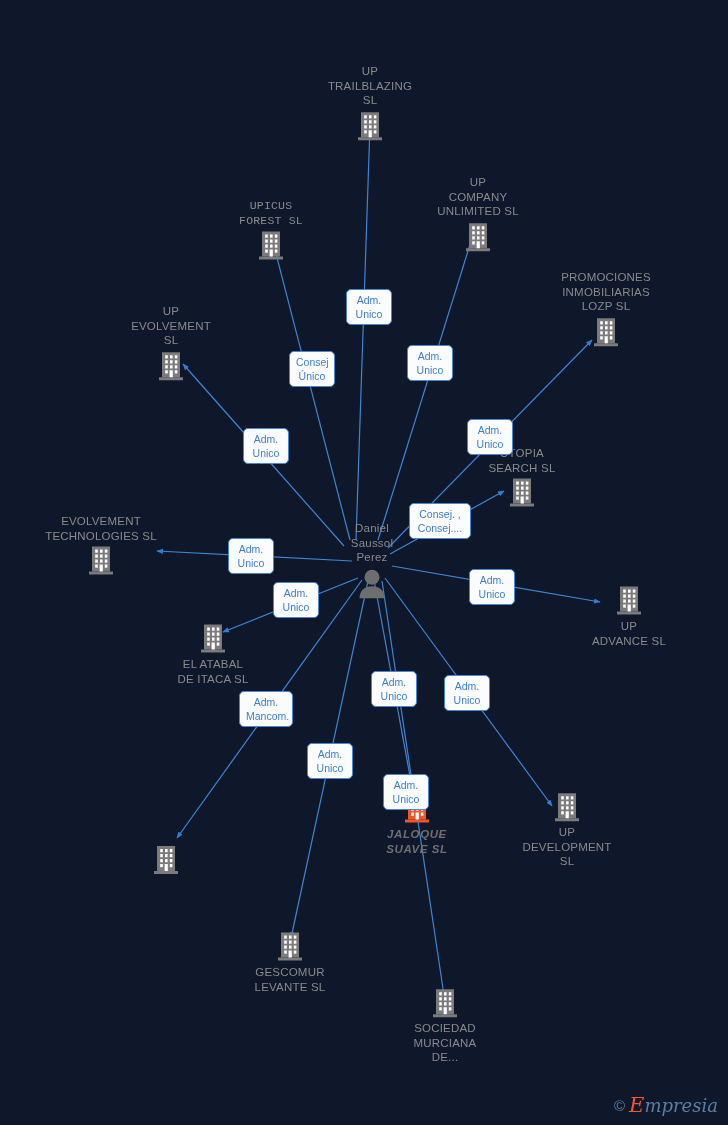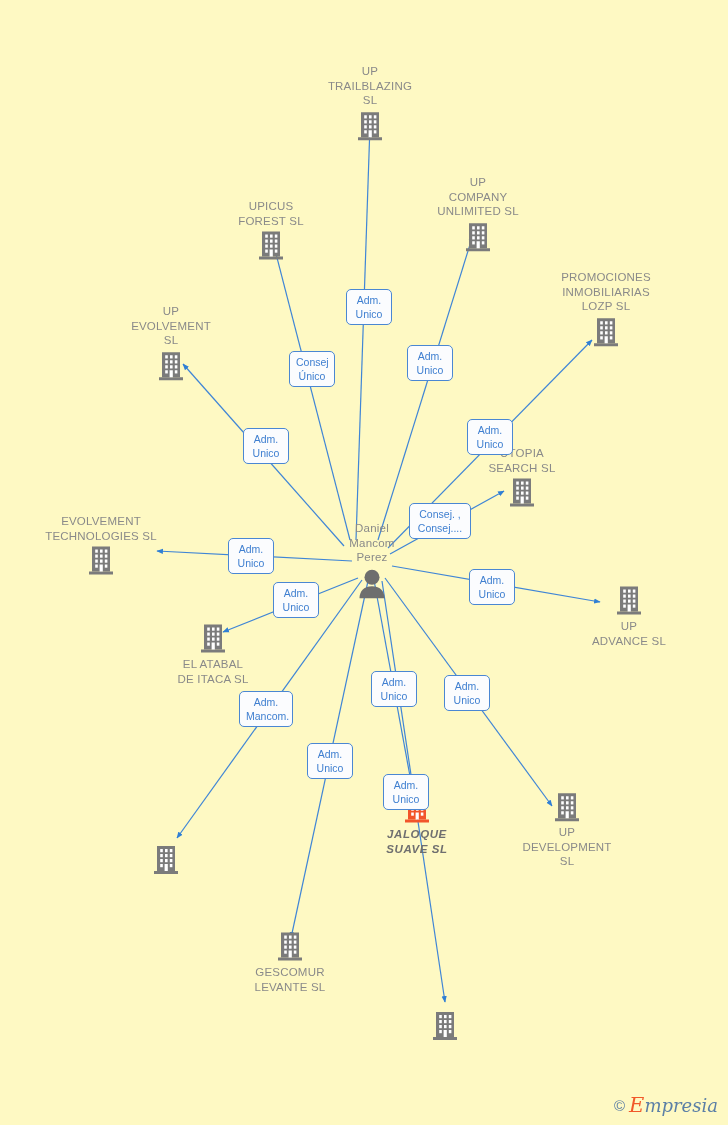--- a/index.html
+++ b/index.html
@@ -7,21 +7,21 @@
     padding: 0;
     background: #ffffff;
   }
   body {
     font-family: "Liberation Sans", sans-serif;
   }
   #canvas {
     position: relative;
     width: 728px;
     height: 1125px;
-    background: #fef9c3;
+    background: #0f172a;
     overflow: hidden;
   }
   #edge-layer {
     position: absolute;
     left: 0;
     top: 0;
     width: 728px;
     height: 1125px;
   }
   .node {
@@ -164,21 +164,21 @@
               <rect x="9.2" y="15" width="2.6" height="3.2" fill="#ffffff"></rect>
               <rect x="14" y="15" width="2.6" height="3.2" fill="#ffffff"></rect>
               <rect x="18.8" y="15" width="2.6" height="3.2" fill="#ffffff"></rect>
               <rect x="9.2" y="20" width="2.6" height="3.2" fill="#ffffff"></rect>
               <rect x="18.8" y="20" width="2.6" height="3.2" fill="#ffffff"></rect>
               <rect x="13.6" y="20" width="3.2" height="7" fill="#ffffff"></rect>
             </g>
           </svg>
         </span>
       </div>
-      <div class="node label-above" style="left: 271px; top: 230px;">
+      <div class="node label-above" style="left: 271px; top: 230px; font-family: Liberation Mono, monospace;">
         <div class="node-label">UPICUS
 FOREST  SL</div>
         <span class="node-icon">
           <svg width="30" height="32" viewBox="0 0 30 32">
             <g fill="#7b7b7b">
               <rect x="6" y="2" width="18" height="25"></rect>
               <rect x="3" y="27" width="24" height="3"></rect>
               <rect x="9.2" y="5" width="2.6" height="3.2" fill="#ffffff"></rect>
               <rect x="14" y="5" width="2.6" height="3.2" fill="#ffffff"></rect>
               <rect x="18.8" y="5" width="2.6" height="3.2" fill="#ffffff"></rect>
@@ -450,24 +450,27 @@
               <rect x="18.8" y="10" width="2.6" height="3.2" fill="#ffffff"></rect>
               <rect x="9.2" y="15" width="2.6" height="3.2" fill="#ffffff"></rect>
               <rect x="14" y="15" width="2.6" height="3.2" fill="#ffffff"></rect>
               <rect x="18.8" y="15" width="2.6" height="3.2" fill="#ffffff"></rect>
               <rect x="9.2" y="20" width="2.6" height="3.2" fill="#ffffff"></rect>
               <rect x="18.8" y="20" width="2.6" height="3.2" fill="#ffffff"></rect>
               <rect x="13.6" y="20" width="3.2" height="7" fill="#ffffff"></rect>
             </g>
           </svg>
         </span>
+        <div class="node-label">SOCIEDAD
+MURCIANA
+DE...</div>
       </div>
       <div class="node label-above" style="left: 372px; top: 561px;">
         <div class="node-label">Daniel
-Mancom
+Saussol
 Perez</div>
         <span class="node-icon">
           <svg width="34" height="34" viewBox="0 0 34 34">
             <g fill="#6e6e6e">
               <circle cx="17" cy="10" r="7.5"></circle>
               <path d="M17 19 C 8.5 19 4.5 24.5 4.5 31 L 29.5 31 C 29.5 24.5 25.5 19 17 19 Z"></path>
             </g>
           </svg>
         </span>
       </div>

